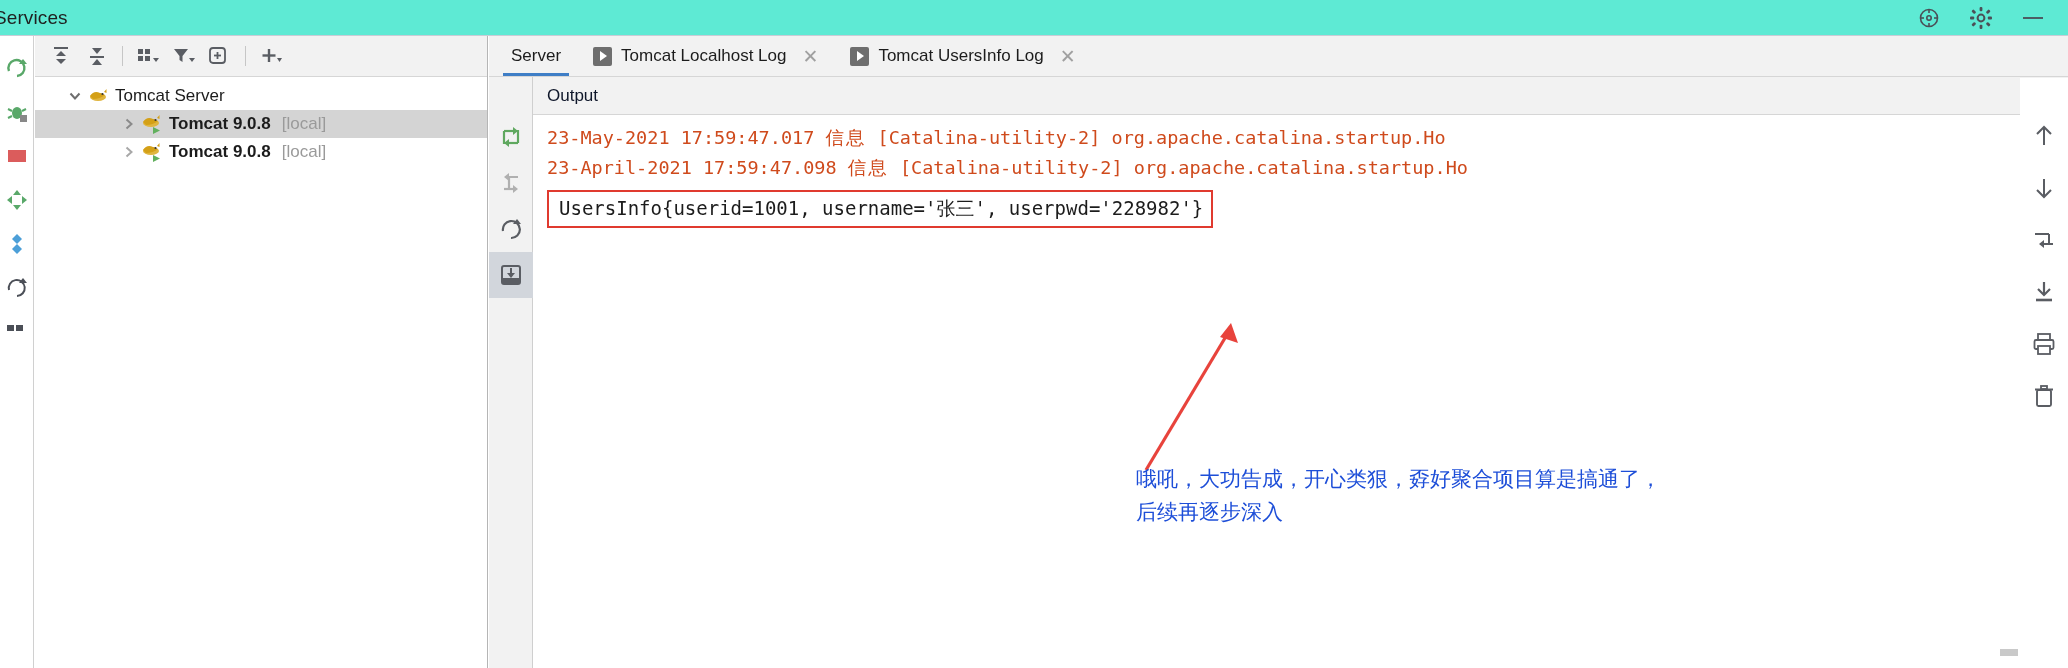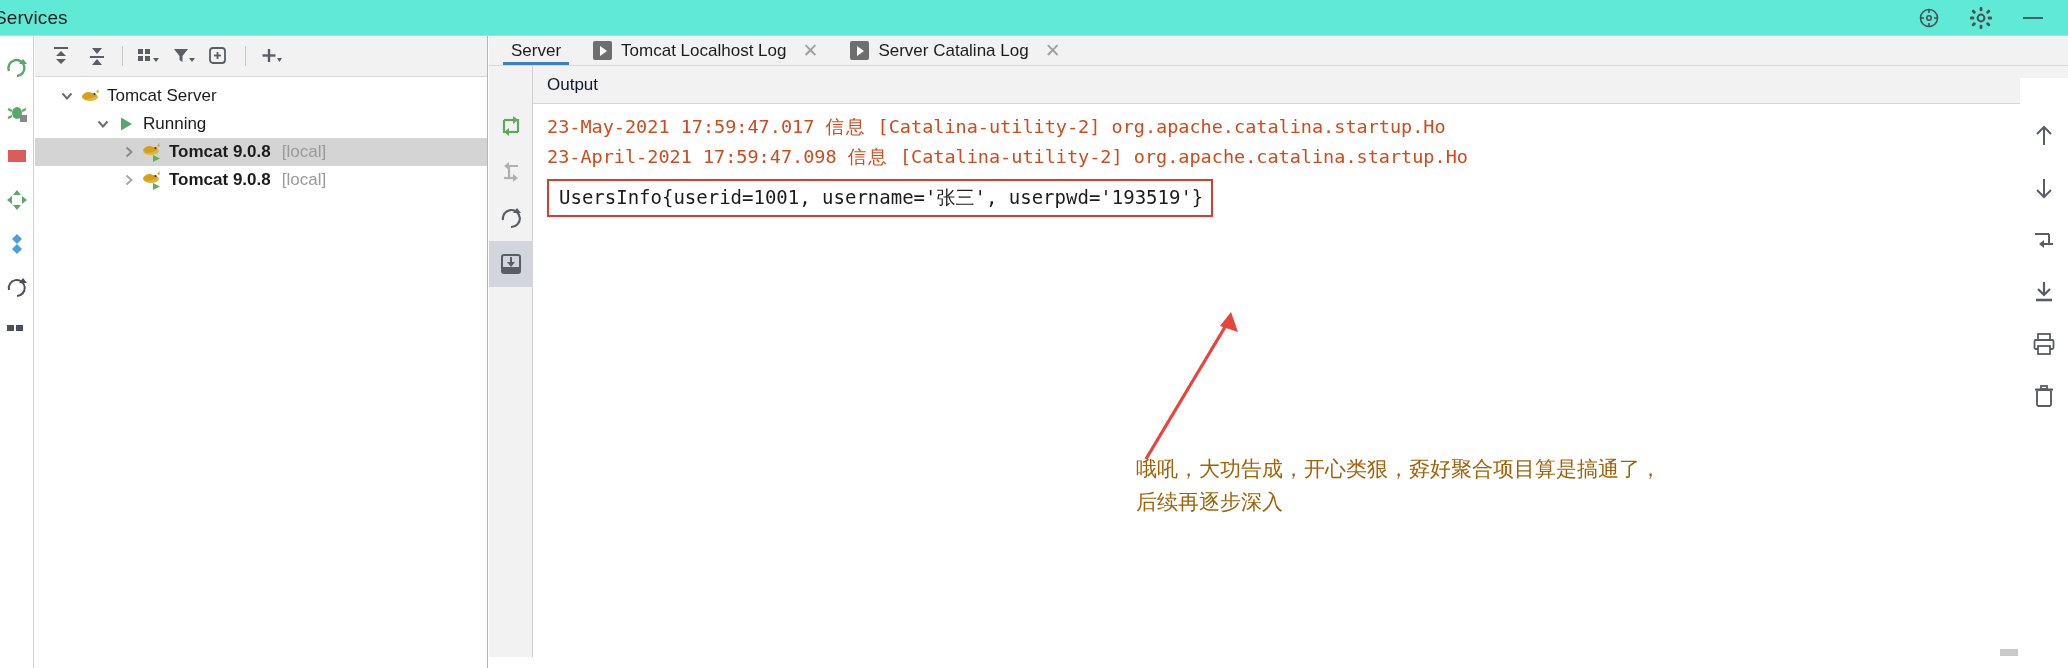--- a/index.html
+++ b/index.html
@@ -121,21 +121,21 @@
 
   
   .mainpanel {
     position: absolute;
     left: 489px; top: 36px;
     width: 1579px; height: 632px;
     background: #ffffff;
     box-sizing: border-box;
   }
   .tabbar {
-    height: 30px;
+    height: 41px;
     background: #f2f2f2;
     border-bottom: 1px solid #d6d6d6;
     display: flex;
     align-items: stretch;
     padding-left: 6px;
     box-sizing: border-box;
   }
   .tab {
     display: flex;
     align-items: center;
@@ -268,22 +268,22 @@
     margin-top: 7px;
     color: #1c1c1c;
     font-family: "DejaVu Sans Mono", "Liberation Mono", monospace;
     font-size: 19px;
     line-height: 26px;
   }
 
   .annot-note {
     position: absolute;
     left: 603px; top: 348px;
-    color: #a16207;
-    font-family: Liberation Sans, sans-serif;
+    color: #1d4ed8;
+    font-family: Liberation Serif, serif;
     font-size: 21px;
     line-height: 33px;
     white-space: nowrap;
   }
   .annot-arrow {
     position: absolute;
     left: 595px; top: 205px;
     width: 130px; height: 160px;
     pointer-events: none;
   }
@@ -461,50 +461,37 @@
       <svg width="24" height="22" viewBox="0 0 24 22">
           <line x1="10" y1="4" x2="10" y2="17" stroke="#5a5d63" stroke-width="2.4"></line>
           <line x1="3.5" y1="10.5" x2="16.5" y2="10.5" stroke="#5a5d63" stroke-width="2.4"></line>
           <polygon points="18,13 23,13 20.5,17" fill="#5a5d63"></polygon>
         </svg>
     </div>
   </div>
 
   <div class="tree">
 
-    <div class="tree-row" style="padding-left:22px">
+    <div class="tree-row" style="padding-left:30px">
       <span class="tw-arrow">
         <svg width="14" height="14" viewBox="0 0 14 14">
             <polyline points="2.5,4.5 7,9.5 11.5,4.5" fill="none" stroke="#6e6e6e" stroke-width="2"></polyline>
           </svg>
       </span>
       <span class="tw-icon">
         <svg width="20" height="18" viewBox="0 0 20 18">
             <ellipse cx="10" cy="10" rx="8" ry="4" fill="#e0b53f"></ellipse>
             <path d="M2 9 Q6 3 12 6 L17 8 Q12 12 5 12 Z" fill="#d4a017"></path>
             <circle cx="14.5" cy="7" r="1.1" fill="#333"></circle>
             <path d="M16 5 l2.5 -3 l0 4 z" fill="#d4a017"></path>
           </svg>
       </span>
       <span class="tw-label">Tomcat Server</span>
     </div>
 
-    <div class="tree-row" style="padding-left:58px">
-      <span class="tw-arrow">
-        <svg width="14" height="14" viewBox="0 0 14 14">
-            <polyline points="2.5,4.5 7,9.5 11.5,4.5" fill="none" stroke="#6e6e6e" stroke-width="2"></polyline>
-          </svg>
-      </span>
-      <span class="tw-icon">
-        <svg width="18" height="18" viewBox="0 0 18 18">
-            <polygon points="4,2.5 15,9 4,15.5" fill="#59a869"></polygon>
-          </svg>
-      </span>
-      <span class="tw-label">Running</span>
-    </div>
 
     <div class="tree-row selected" style="padding-left:84px">
       <span class="tw-arrow">
         <svg width="14" height="14" viewBox="0 0 14 14">
             <polyline points="4.5,2.5 9.5,7 4.5,11.5" fill="none" stroke="#8a8a8a" stroke-width="2"></polyline>
           </svg>
       </span>
       <span class="tw-icon">
         <svg width="22" height="20" viewBox="0 0 22 20">
             <ellipse cx="10" cy="9" rx="8" ry="4" fill="#e0b53f"></ellipse>
@@ -547,21 +534,21 @@
     <div class="tab active">
       <span>Server</span>
     </div>
     <div class="tab">
       <span class="tab-runicon"></span>
       <span>Tomcat Localhost Log</span>
       <span class="tab-close">✕</span>
     </div>
     <div class="tab">
       <span class="tab-runicon"></span>
-      <span>Server Catalina Log</span>
+      <span>Tomcat UsersInfo Log</span>
       <span class="tab-close">✕</span>
     </div>
   </div>
 
   <div class="console-area">
 
 
     <div class="gutter">
       <div class="gutter-btn">
         <svg width="26" height="26" viewBox="0 0 26 26">
@@ -612,21 +599,21 @@
         <div class="logline">
           <span>23-May-2021 17:59:47.017</span>
           <span class="cjk">信息</span>
           <span>[Catalina-utility-2] org.apache.catalina.startup.Ho</span>
         </div>
         <div class="logline">
           <span>23-April-2021 17:59:47.098</span>
           <span class="cjk">信息</span>
           <span>[Catalina-utility-2] org.apache.catalina.startup.Ho</span>
         </div>
-        <div><span class="boxed-line">UsersInfo{userid=1001, username='张三', userpwd='193519'}</span></div>
+        <div><span class="boxed-line">UsersInfo{userid=1001, username='张三', userpwd='228982'}</span></div>
 
         <svg class="annot-arrow" viewBox="0 0 130 160">
           <line x1="103" y1="8" x2="18" y2="150" stroke="#e8433c" stroke-width="3.2"></line>
           <polygon points="103,3 110,23 92,17" fill="#e8433c"></polygon>
         </svg>
 
         <div class="annot-note">
           <div>哦吼，大功告成，开心类狠，孬好聚合项目算是搞通了，</div>
           <div>后续再逐步深入</div>
         </div>

